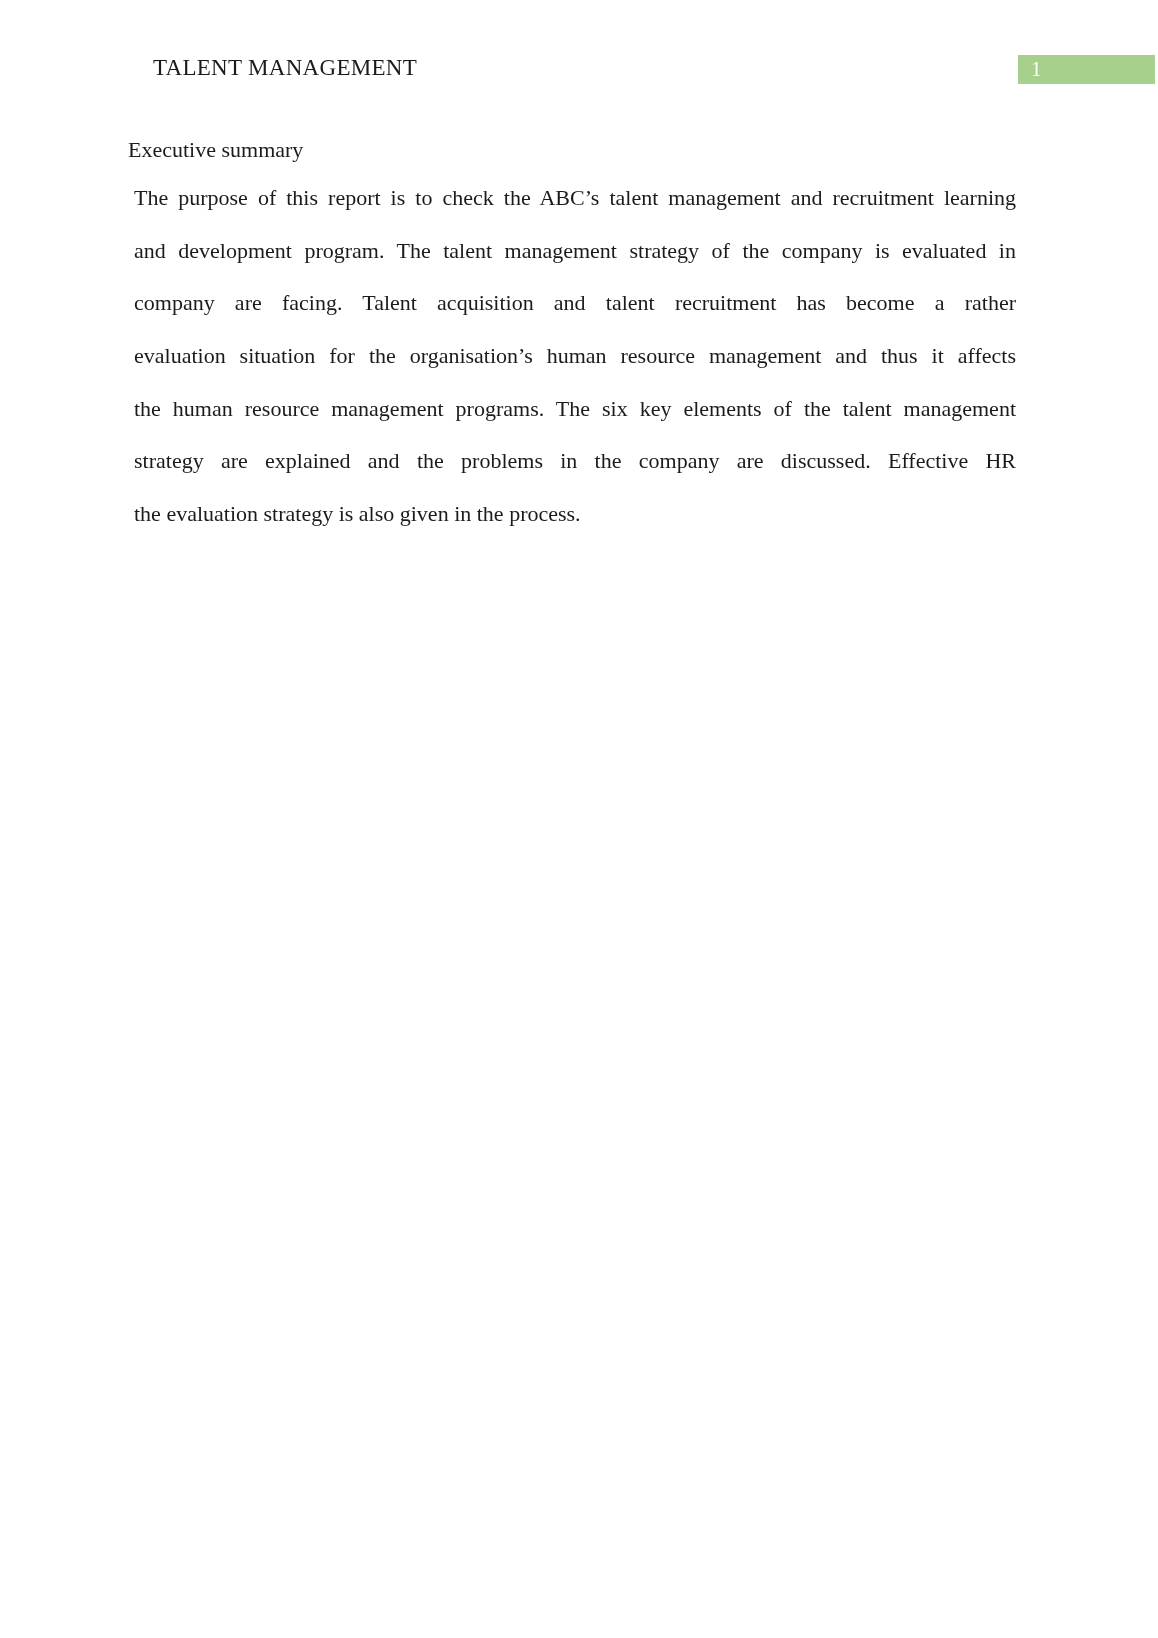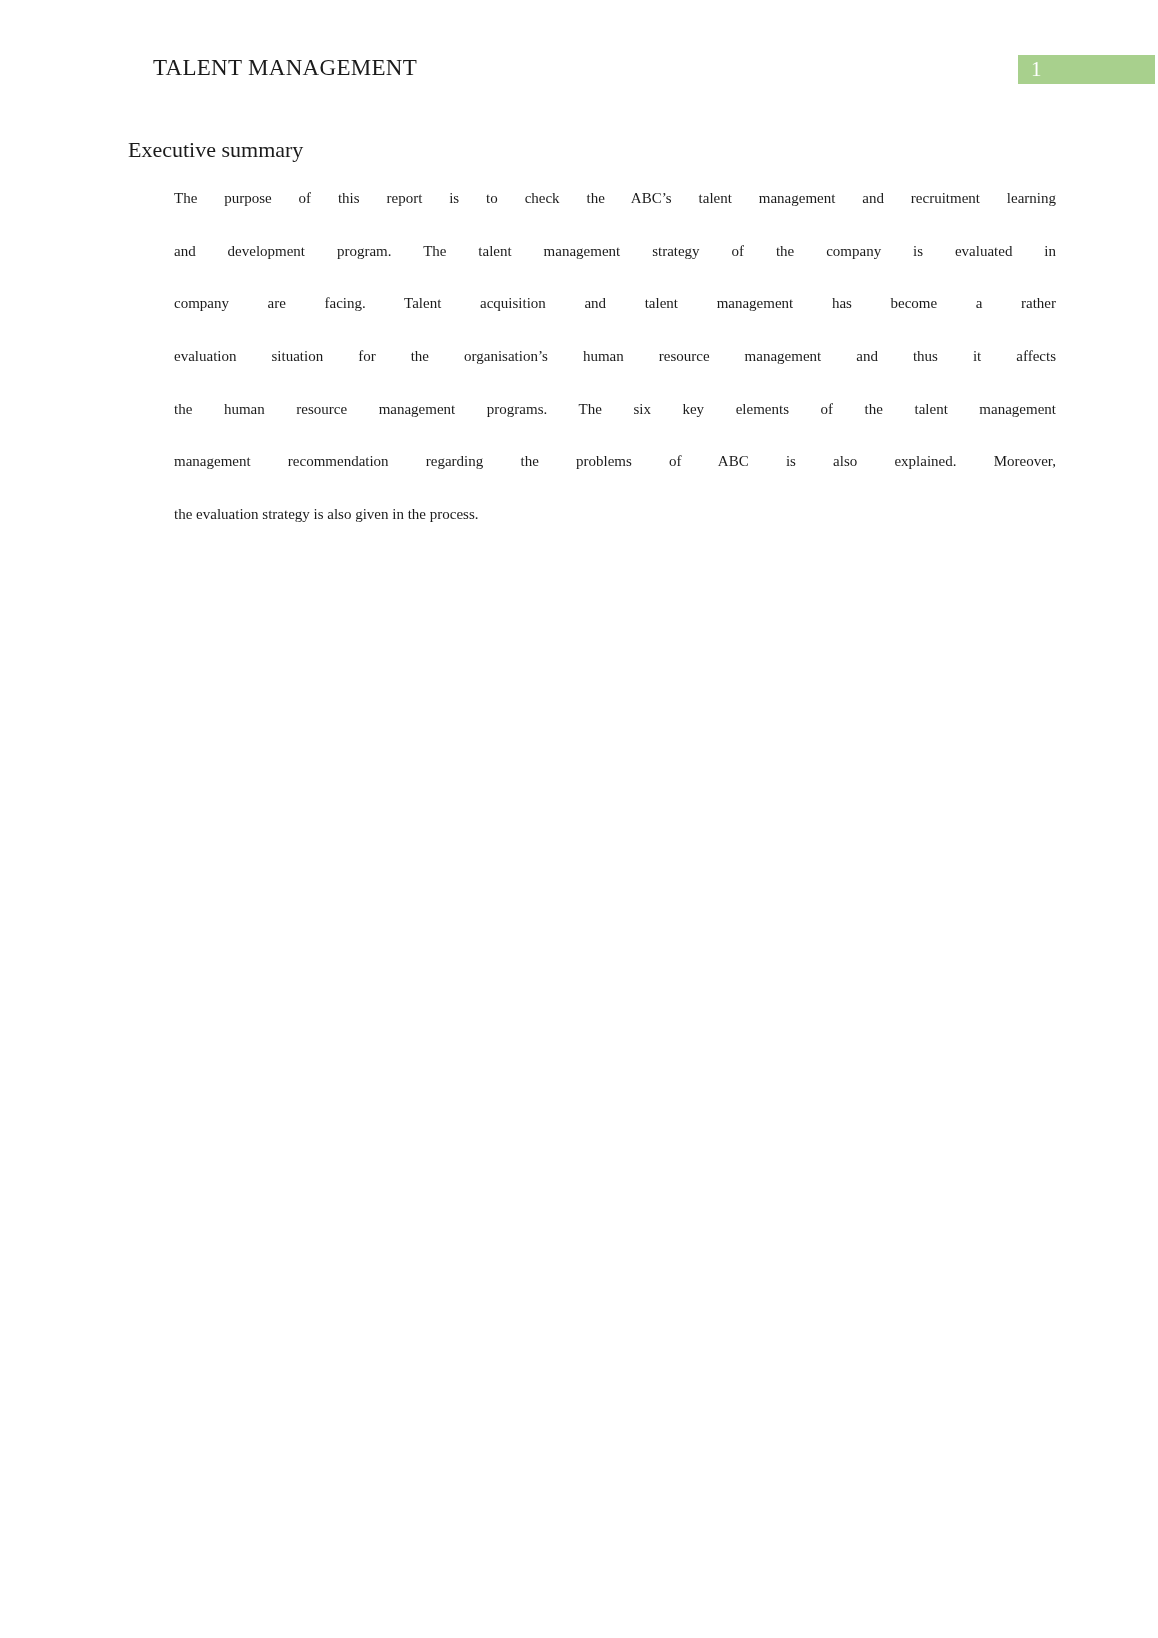--- a/index.html
+++ b/index.html
@@ -48,22 +48,21 @@
     top: 136px;
     font-size: 22px;
     line-height: 28px;
     white-space: nowrap;
   }
   .para {
     position: absolute;
     left: 134px;
     top: 172px;
     width: 882px;
-    font-size: 15px;
-    margin-left: 40px;
+    font-size: 22px;
   }
   .para .line {
     height: 52.7px;
     line-height: 52.7px;
     text-align: justify;
     text-align-last: justify;
     overflow: hidden;
     white-space: nowrap;
   }
   .para .line.last {
@@ -80,20 +79,20 @@
 
   <div class="page-badge" style="background-color: rgb(168, 208, 141);">
     <span class="num" style="color: rgb(255, 255, 255);">1</span>
   </div>
 
   <div class="section-heading">Executive summary</div>
 
   <div class="para">
     <div class="line">The purpose of this report is to check the ABC’s talent management and recruitment learning</div>
     <div class="line">and development program. The talent management strategy of the company is evaluated in</div>
-    <div class="line">company are facing. Talent acquisition and talent management has become a rather</div>
+    <div class="line">company are facing. Talent acquisition and talent recruitment has become a rather</div>
     <div class="line">evaluation situation for the organisation’s human resource management and thus it affects</div>
     <div class="line">the human resource management programs. The six key elements of the talent management</div>
-    <div class="line">management recommendation regarding the problems of ABC is also explained. Moreover,</div>
+    <div class="line">strategy are explained and the problems in the company are discussed. Effective HR</div>
     <div class="line last">the evaluation strategy is also given in the process.</div>
   </div>
 
 </div>
 
 </body></html>

